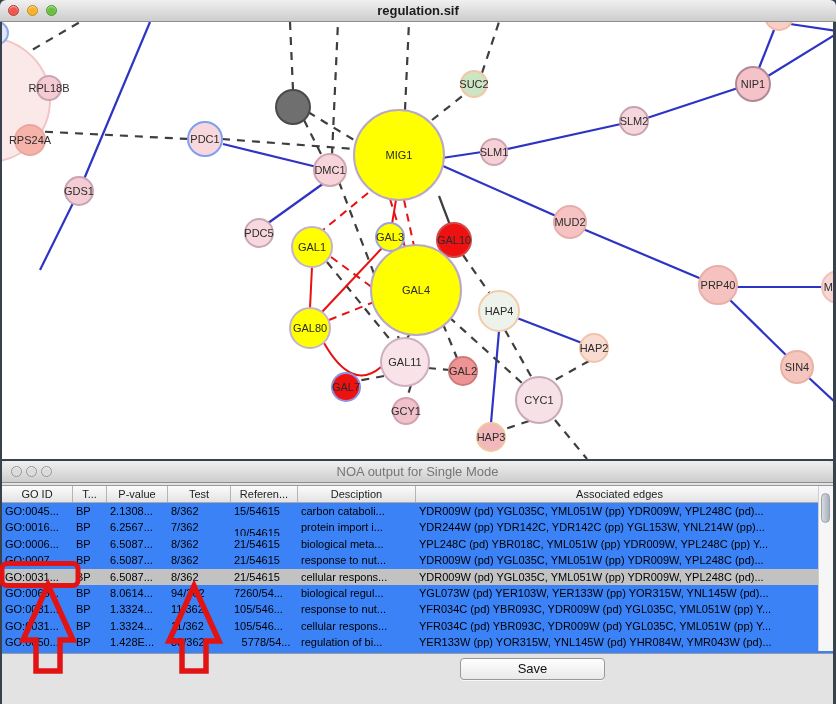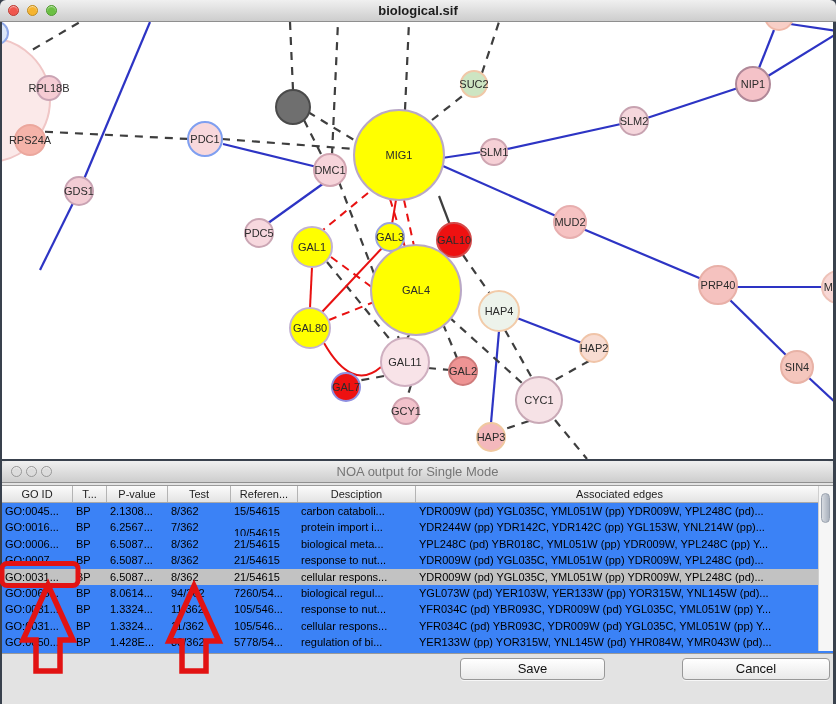--- a/index.html
+++ b/index.html
@@ -65,21 +65,21 @@
   #overlay{position:absolute;top:0;left:0;pointer-events:none}
 </style>
 </head>
 <body>
 
 <div class="win" id="win-graph">
   <div class="titlebar">
     <span class="light red"></span>
     <span class="light yellow"></span>
     <span class="light green"></span>
-    <span class="title">biological.sif</span>
+    <span class="title">regulation.sif</span>
   </div>
   <div id="canvas">
     <svg id="net" width="831" height="437" viewBox="0 22 831 437">
         <line x1="148" y1="22" x2="77" y2="191" class="e-pp"></line>
         <line x1="77" y1="191" x2="38" y2="270" class="e-pp"></line>
         <line x1="221" y1="144" x2="315" y2="167" class="e-pp"></line>
         <line x1="322" y1="183" x2="262" y2="226" class="e-pp"></line>
         <line x1="441" y1="166" x2="554" y2="216" class="e-pp"></line>
         <line x1="440" y1="158" x2="480" y2="152" class="e-pp"></line>
         <line x1="505" y1="149" x2="619" y2="124" class="e-pp"></line>
@@ -282,31 +282,30 @@
           <div class="td" style="width: 63px;">11/362</div>
           <div class="td" style="width: 67px;">105/546...</div>
           <div class="td" style="width: 118px;">cellular respons...</div>
           <div class="td" style="width: 408px;">YFR034C (pd) YBR093C, YDR009W (pd) YGL035C, YML051W (pp) Y...</div>
         </div>
         <div class="tr">
           <div class="td" style="width: 71px;">GO:0050...</div>
           <div class="td" style="width: 34px;">BP</div>
           <div class="td" style="width: 61px;">1.428E...</div>
           <div class="td" style="width: 63px;">80/362</div>
-          <div class="td" style="width: 67px;">5778/54...</div>
+          <div class="td" style="width: 67px; text-align: center;">5778/54...</div>
           <div class="td" style="width: 118px;">regulation of bi...</div>
           <div class="td" style="width: 408px;">YER133W (pp) YOR315W, YNL145W (pd) YHR084W, YMR043W (pd)...</div>
         </div>
       </div>
     <div id="vscroll">
       <div id="vthumb"></div>
     </div>
   </div>
 
   <div class="btn" id="btn-save">Save</div>
-  <div class="btn" id="btn-cancel">Cancel</div>
 </div>
 
 <svg id="overlay" width="836" height="704">
     <rect x="2" y="563.5" width="76" height="22" rx="5" fill="none" stroke="#e21313" stroke-width="5"></rect>
     <polygon points="48,585 73,640 60,640 60,671 36,671 36,640 23,640" fill="none" stroke="#e21313" stroke-width="5.5"></polygon>
     <polygon points="194,586 219,641 206,641 206,671 182,671 182,641 169,641" fill="none" stroke="#e21313" stroke-width="5.5"></polygon>
   </svg>
 
 </body></html>

